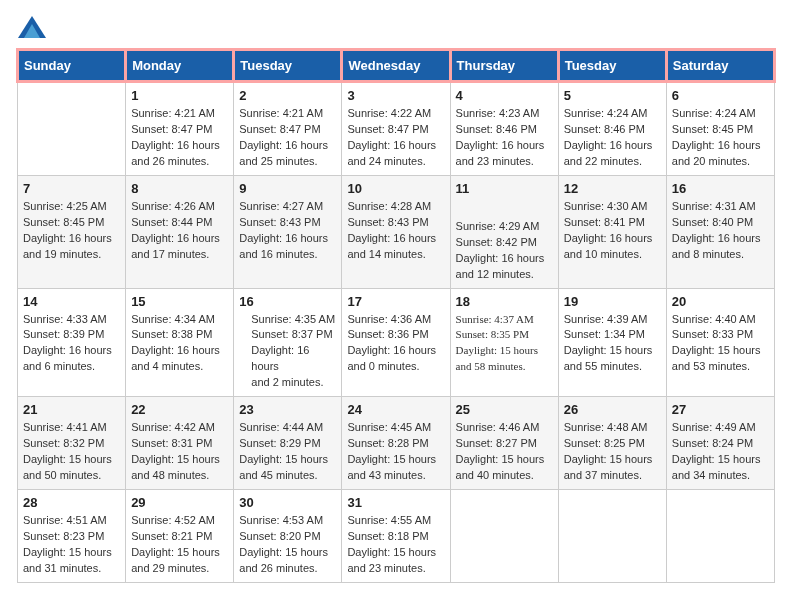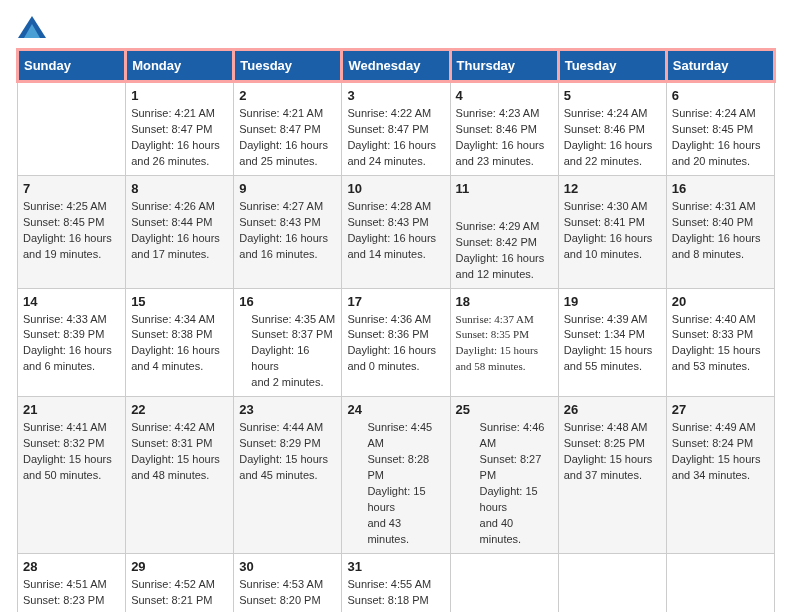--- a/index.html
+++ b/index.html
@@ -268,28 +268,28 @@
         </td>
         <td>
           <span class="day-num">23</span>
           <div class="day-info" style="white-space: pre-line;">Sunrise: 4:44 AM
 Sunset: 8:29 PM
 Daylight: 15 hours
 and 45 minutes.</div>
         </td>
         <td>
           <span class="day-num">24</span>
-          <div class="day-info" style="white-space: pre-line; margin-left: 20px;">Sunrise: 4:45 AM
+          <div class="day-info" style="white-space: pre-line;">Sunrise: 4:45 AM
 Sunset: 8:28 PM
 Daylight: 15 hours
 and 43 minutes.</div>
         </td>
         <td>
           <span class="day-num">25</span>
-          <div class="day-info" style="white-space: pre-line; margin-left: 24px;">Sunrise: 4:46 AM
+          <div class="day-info" style="white-space: pre-line;">Sunrise: 4:46 AM
 Sunset: 8:27 PM
 Daylight: 15 hours
 and 40 minutes.</div>
         </td>
         <td>
           <span class="day-num">26</span>
           <div class="day-info" style="white-space: pre-line;">Sunrise: 4:48 AM
 Sunset: 8:25 PM
 Daylight: 15 hours
 and 37 minutes.</div>

